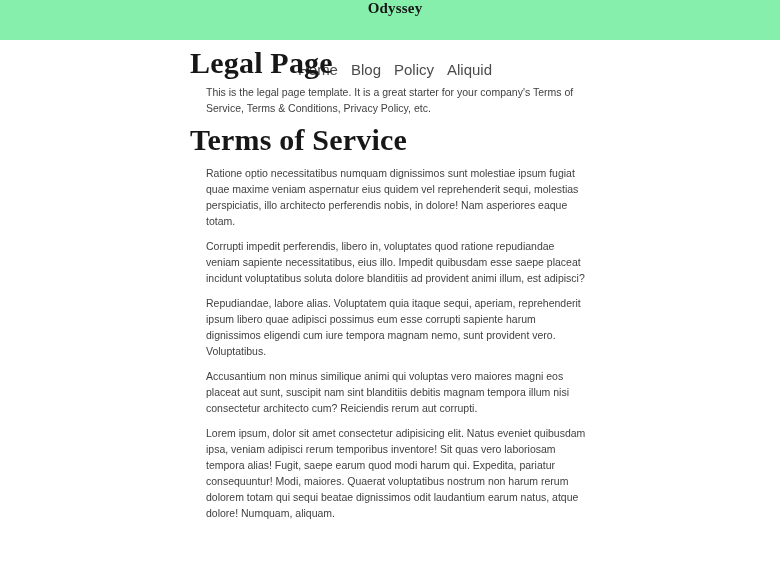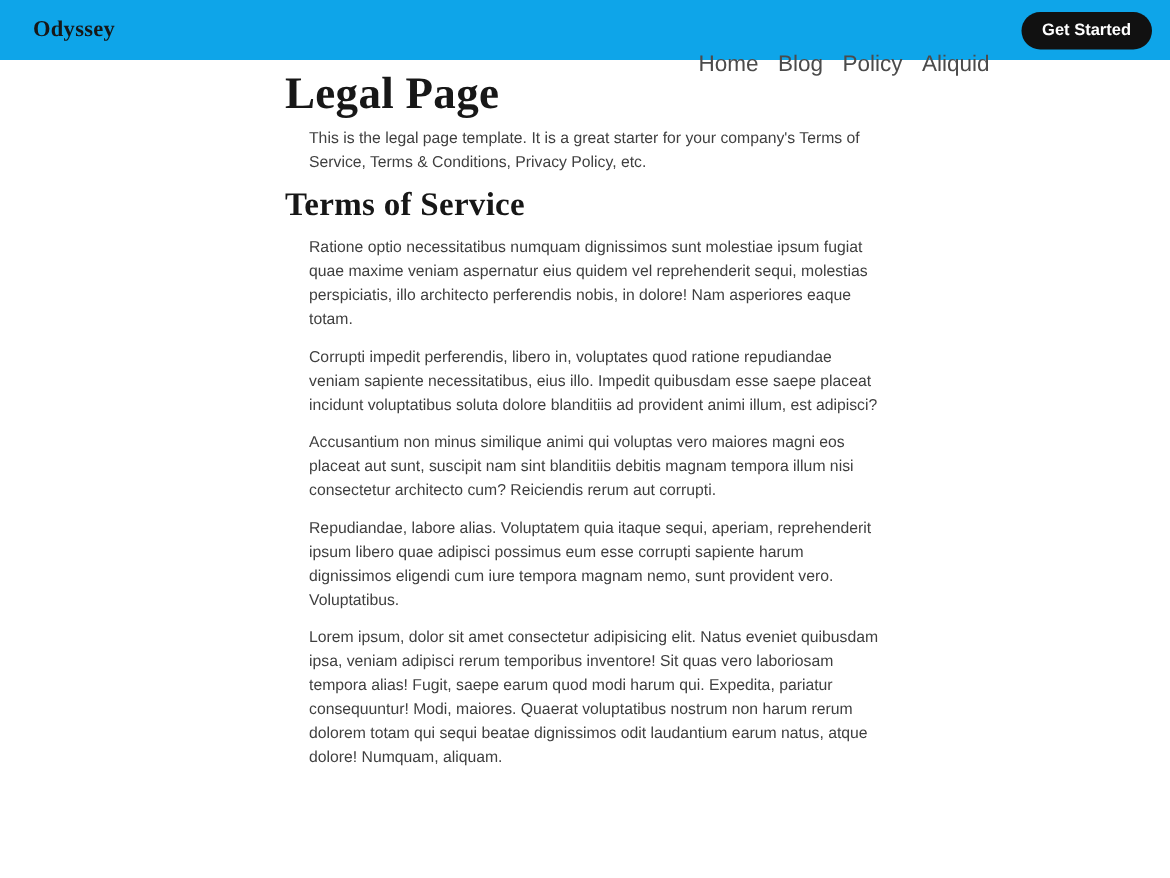--- a/index.html
+++ b/index.html
@@ -9,21 +9,22 @@
     background: #ffffff;
     font-family: "Liberation Sans", sans-serif;
     color: #3f3f3f;
   }
   
   .site-header {
     height: 40px;
     display: flex; align-items: center; justify-content: space-between;
     padding: 0 12px 0 22px;
     box-sizing: border-box;
-    background: #0ea5e9;
+    background: #86efac;
+    flex-direction: column;
   }
   .brand {
     font-family: "Liberation Serif", serif;
     font-weight: 700; font-size: 15px; color: #171717;
     text-decoration: none; cursor: pointer;
     letter-spacing: 0.2px;
   }
   .main-nav { display: flex; align-items: center; column-gap: 13px; }
   .nav-link {
     font-size: 15px; color: #4b4b4b; text-decoration: none; cursor: pointer; margin-top: 44px;
@@ -43,21 +44,21 @@
   }
   h1 {
     font-family: "Liberation Serif", serif;
     font-weight: 700; font-size: 30px; line-height: 1.0;
     color: #171717;
     margin: 8px 0 6px 0;
     letter-spacing: 0.2px;
   }
   h2 {
     font-family: "Liberation Serif", serif;
-    font-weight: 700; font-size: 22px; line-height: 1.0;
+    font-weight: 700; font-size: 30px; line-height: 1.0;
     color: #171717;
     margin: 8px 0 10px 0;
     letter-spacing: 0.2px;
   }
   .content p {
     font-size: 10.5px; line-height: 16px;
     margin: 0 0 9px 16px;
     color: #3f3f3f;
   }
   section { margin: 0; }
@@ -65,32 +66,31 @@
 </head>
 <body>
 
 <header class="site-header">
   <a class="brand">Odyssey</a>
   <nav class="main-nav">
     <a class="nav-link">Home</a>
     <a class="nav-link">Blog</a>
     <a class="nav-link">Policy</a>
     <a class="nav-link">Aliquid</a>
-    <button class="cta">Get Started</button>
   </nav>
 </header>
 
 <main class="content">
   <h1>Legal Page</h1>
   <p class="intro">This is the legal page template. It is a great starter for your company's Terms of Service, Terms &amp; Conditions, Privacy Policy, etc.</p>
 
   <section>
     <h2>Terms of Service</h2>
     <p>Ratione optio necessitatibus numquam dignissimos sunt molestiae ipsum fugiat quae maxime veniam aspernatur eius quidem vel reprehenderit sequi, molestias perspiciatis, illo architecto perferendis nobis, in dolore! Nam asperiores eaque totam.</p>
     <p>Corrupti impedit perferendis, libero in, voluptates quod ratione repudiandae veniam sapiente necessitatibus, eius illo. Impedit quibusdam esse saepe placeat incidunt voluptatibus soluta dolore blanditiis ad provident animi illum, est adipisci?</p>
+    <p>Repudiandae, labore alias. Voluptatem quia itaque sequi, aperiam, reprehenderit ipsum libero quae adipisci possimus eum esse corrupti sapiente harum dignissimos eligendi cum iure tempora magnam nemo, sunt provident vero. Voluptatibus.</p>
     <p>Accusantium non minus similique animi qui voluptas vero maiores magni eos placeat aut sunt, suscipit nam sint blanditiis debitis magnam tempora illum nisi consectetur architecto cum? Reiciendis rerum aut corrupti.</p>
-    <p>Repudiandae, labore alias. Voluptatem quia itaque sequi, aperiam, reprehenderit ipsum libero quae adipisci possimus eum esse corrupti sapiente harum dignissimos eligendi cum iure tempora magnam nemo, sunt provident vero. Voluptatibus.</p>
   </section>
 
   <section>
     <p>Lorem ipsum, dolor sit amet consectetur adipisicing elit. Natus eveniet quibusdam ipsa, veniam adipisci rerum temporibus inventore! Sit quas vero laboriosam tempora alias! Fugit, saepe earum quod modi harum qui. Expedita, pariatur consequuntur! Modi, maiores. Quaerat voluptatibus nostrum non harum rerum dolorem totam qui sequi beatae dignissimos odit laudantium earum natus, atque dolore! Numquam, aliquam.</p>
   </section>
 </main>
 
 </body></html>

